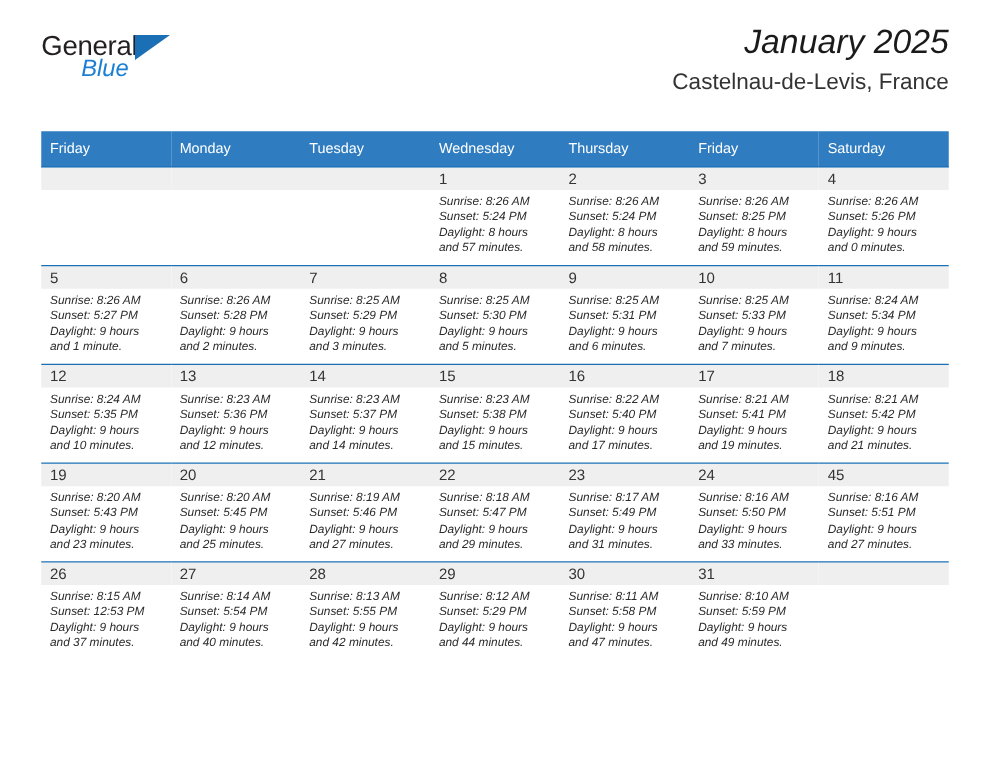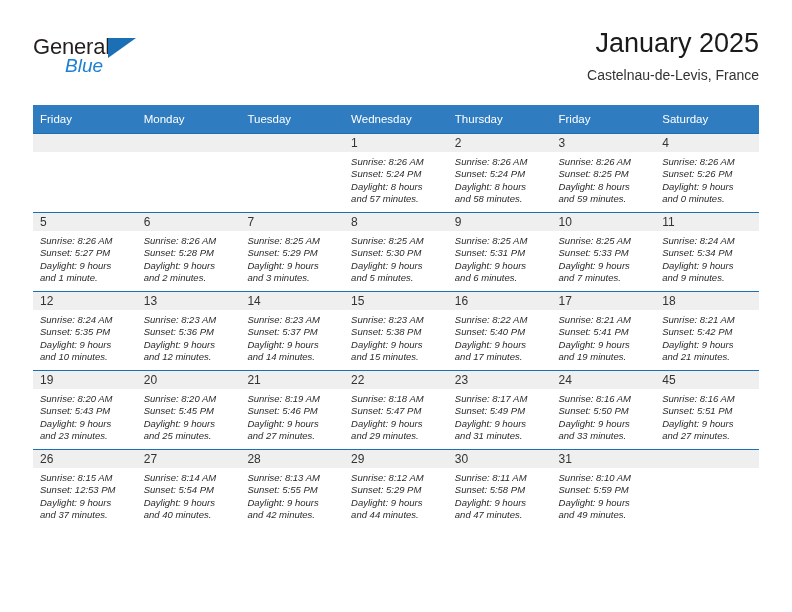--- a/index.html
+++ b/index.html
@@ -18,21 +18,21 @@
     position: relative;
     width: 792px;
     height: 612px;
     box-sizing: border-box;
   }
 
   
   .header {
     position: absolute;
     left: 33px;
-    top: 26px;
+    top: 16px;
     width: 726px;
     height: 72px;
   }
   .brand {
     position: absolute;
     left: 0;
     top: 8px;
     width: 200px;
   }
   .brand-row1 {
@@ -70,23 +70,24 @@
     right: 0;
     top: 0;
     text-align: right;
   }
   .cal-title {
     font-size: 27px;
     color: #1a1a1a;
     line-height: 34px;
     font-weight: normal;
     margin: 0;
+    font-style: italic;
   }
   .cal-subtitle {
-    font-size: 14px;
+    font-size: 18px;
     color: #333333;
     line-height: 22px;
     margin: 4px 0 0 0;
     font-weight: normal;
   }
 
   
   .calendar {
     position: absolute;
     left: 33px;

